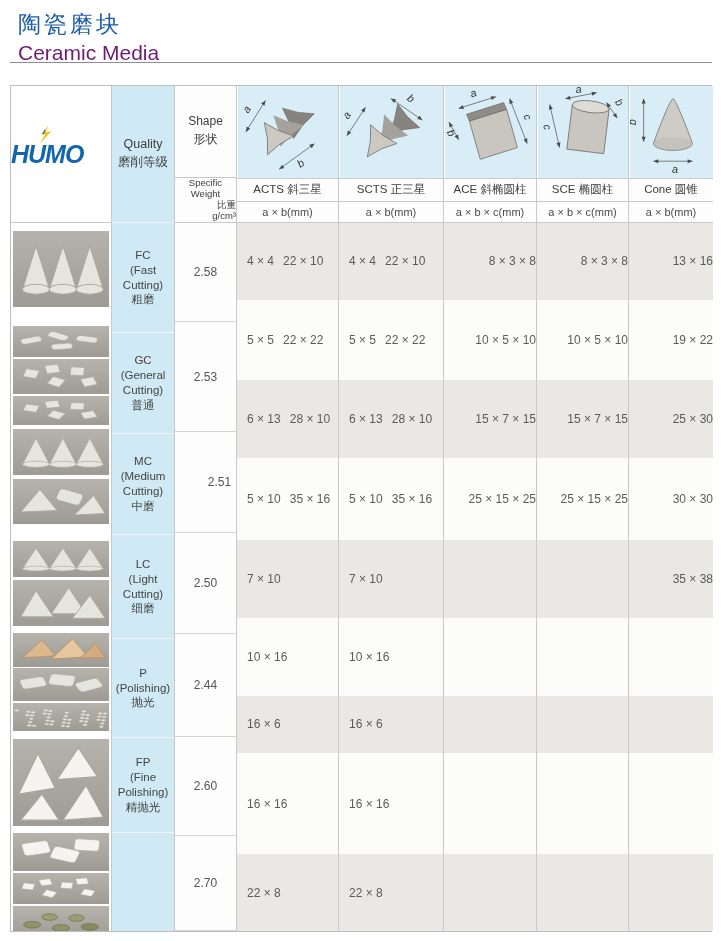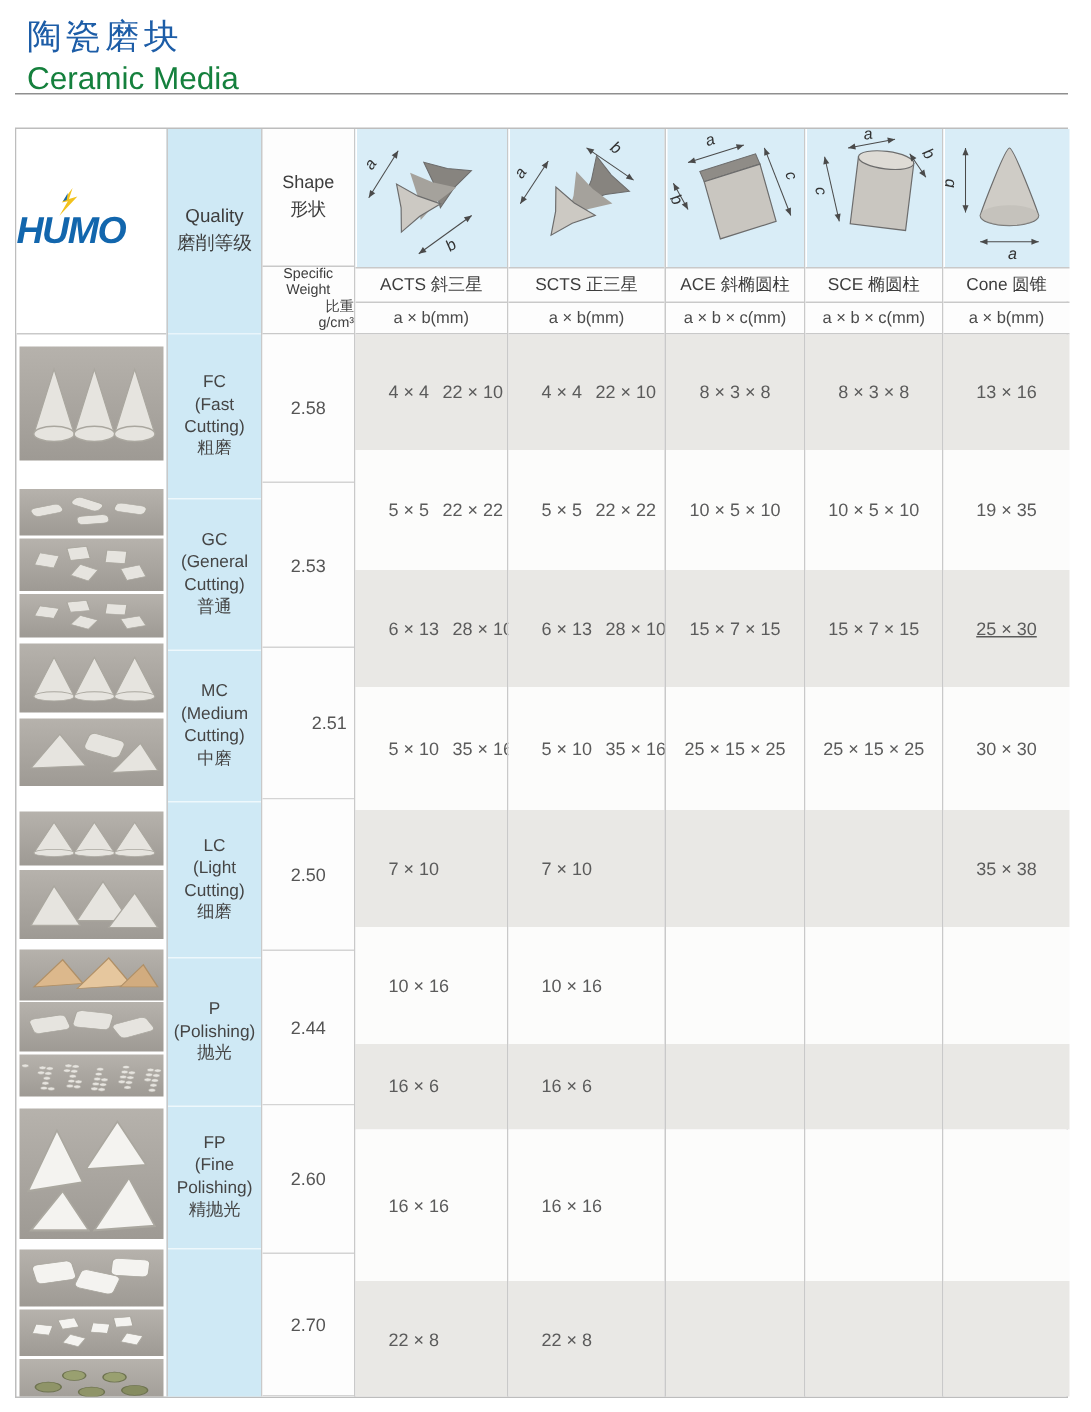--- a/index.html
+++ b/index.html
@@ -1,21 +1,21 @@
 <!DOCTYPE html>
 <html><head>
 <meta charset="utf-8">
 <style>
   *{box-sizing:border-box;margin:0;padding:0}
   html,body{width:727px;height:941px;background:#fff;overflow:hidden;
     font-family:"Liberation Sans",sans-serif;color:#444}
   .page{position:relative;width:727px;height:941px}
   .titles{padding:9px 0 0 18px}
   .t-cn{font-size:23px;font-weight:normal;color:#1d5da7;letter-spacing:3px}
-  .t-en{font-size:21px;color:#15803d;margin-top:1px}
+  .t-en{font-size:21px;color:#701a75;margin-top:1px}
   .rule{position:absolute;left:10px;right:15px;top:62px;border-top:1px solid #8f8f8f}
   .table{position:absolute;left:10px;top:85px;width:702px;height:847px;display:flex;
     border:1px solid #bdbdbd;background:#fff}
   .col{flex:none;display:flex;flex-direction:column}
   
   .photos{width:100px}
   .logoCell{height:137px;display:flex;align-items:center;border-bottom:1px solid #c9c9c9;background:#fff}
   .logo{position:relative}
   .logoText{font-size:25px;font-weight:bold;font-style:italic;color:#1266ad;letter-spacing:-1px}
   .bolt{position:absolute;left:27px;top:-15px;width:16px;height:20px}
@@ -42,22 +42,22 @@
   .diag{height:92px;background:#d9edf7;border-left:1px solid #fff}
   .diag svg{display:block;width:100%;height:100%}
   .dname{height:23px;display:flex;align-items:center;justify-content:center;font-size:11.5px;
     color:#3d3d3d;background:#fdfdfd;border-top:1px solid #c9c9c9;white-space:nowrap}
   .dunit{height:22px;display:flex;align-items:center;justify-content:center;font-size:11px;
     color:#4a4a4a;background:#fdfdfd;border-top:1px solid #c9c9c9;border-bottom:1px solid #c9c9c9;white-space:nowrap}
   .band{display:flex;align-items:center;font-size:12px;color:#5b5b5b}
   .band span{white-space:nowrap}
   .band.gray{background:#e9e8e5}
   .band.white{background:#fcfcfb}
-  .band.left{justify-content:flex-start;padding-left:22px;gap:9px}
-  .band.center{justify-content:center}
+  .band.left{justify-content:flex-start;padding-left:10px;gap:9px}
+  .band.center{justify-content:flex-end}
 </style>
 </head>
 <body>
 
 <div class="page">
   <div class="titles">
     <div class="t-cn">陶瓷磨块</div>
     <div class="t-en">Ceramic Media</div>
   </div>
   <div class="rule"></div>
@@ -493,23 +493,23 @@
               <polygon points="24,76 29.0,78.1 29.0,73.9" fill="#4a4a4a"></polygon>
               <text x="46" y="88" font-size="11" font-style="italic" fill="#333" text-anchor="middle">a</text>
             </svg>
           </div>
           <div class="dname">Cone 圆锥</div>
           <div class="dunit">a × b(mm)</div>
           <div class="band gray center" style="height: 77px;">
             <span>13 × 16</span>
           </div>
           <div class="band white center" style="height: 81px;">
-            <span>19 × 35</span>
-          </div>
-          <div class="band gray center" style="height: 78px; text-decoration: underline;">
+            <span>19 × 22</span>
+          </div>
+          <div class="band gray center" style="height: 78px;">
             <span>25 × 30</span>
           </div>
           <div class="band white center" style="height: 82px;">
             <span>30 × 30</span>
           </div>
           <div class="band gray center" style="height: 78px;">
             <span>35 × 38</span>
           </div>
           <div class="band white center" style="height: 78px;"></div>
           <div class="band gray center" style="height: 58px;"></div>

